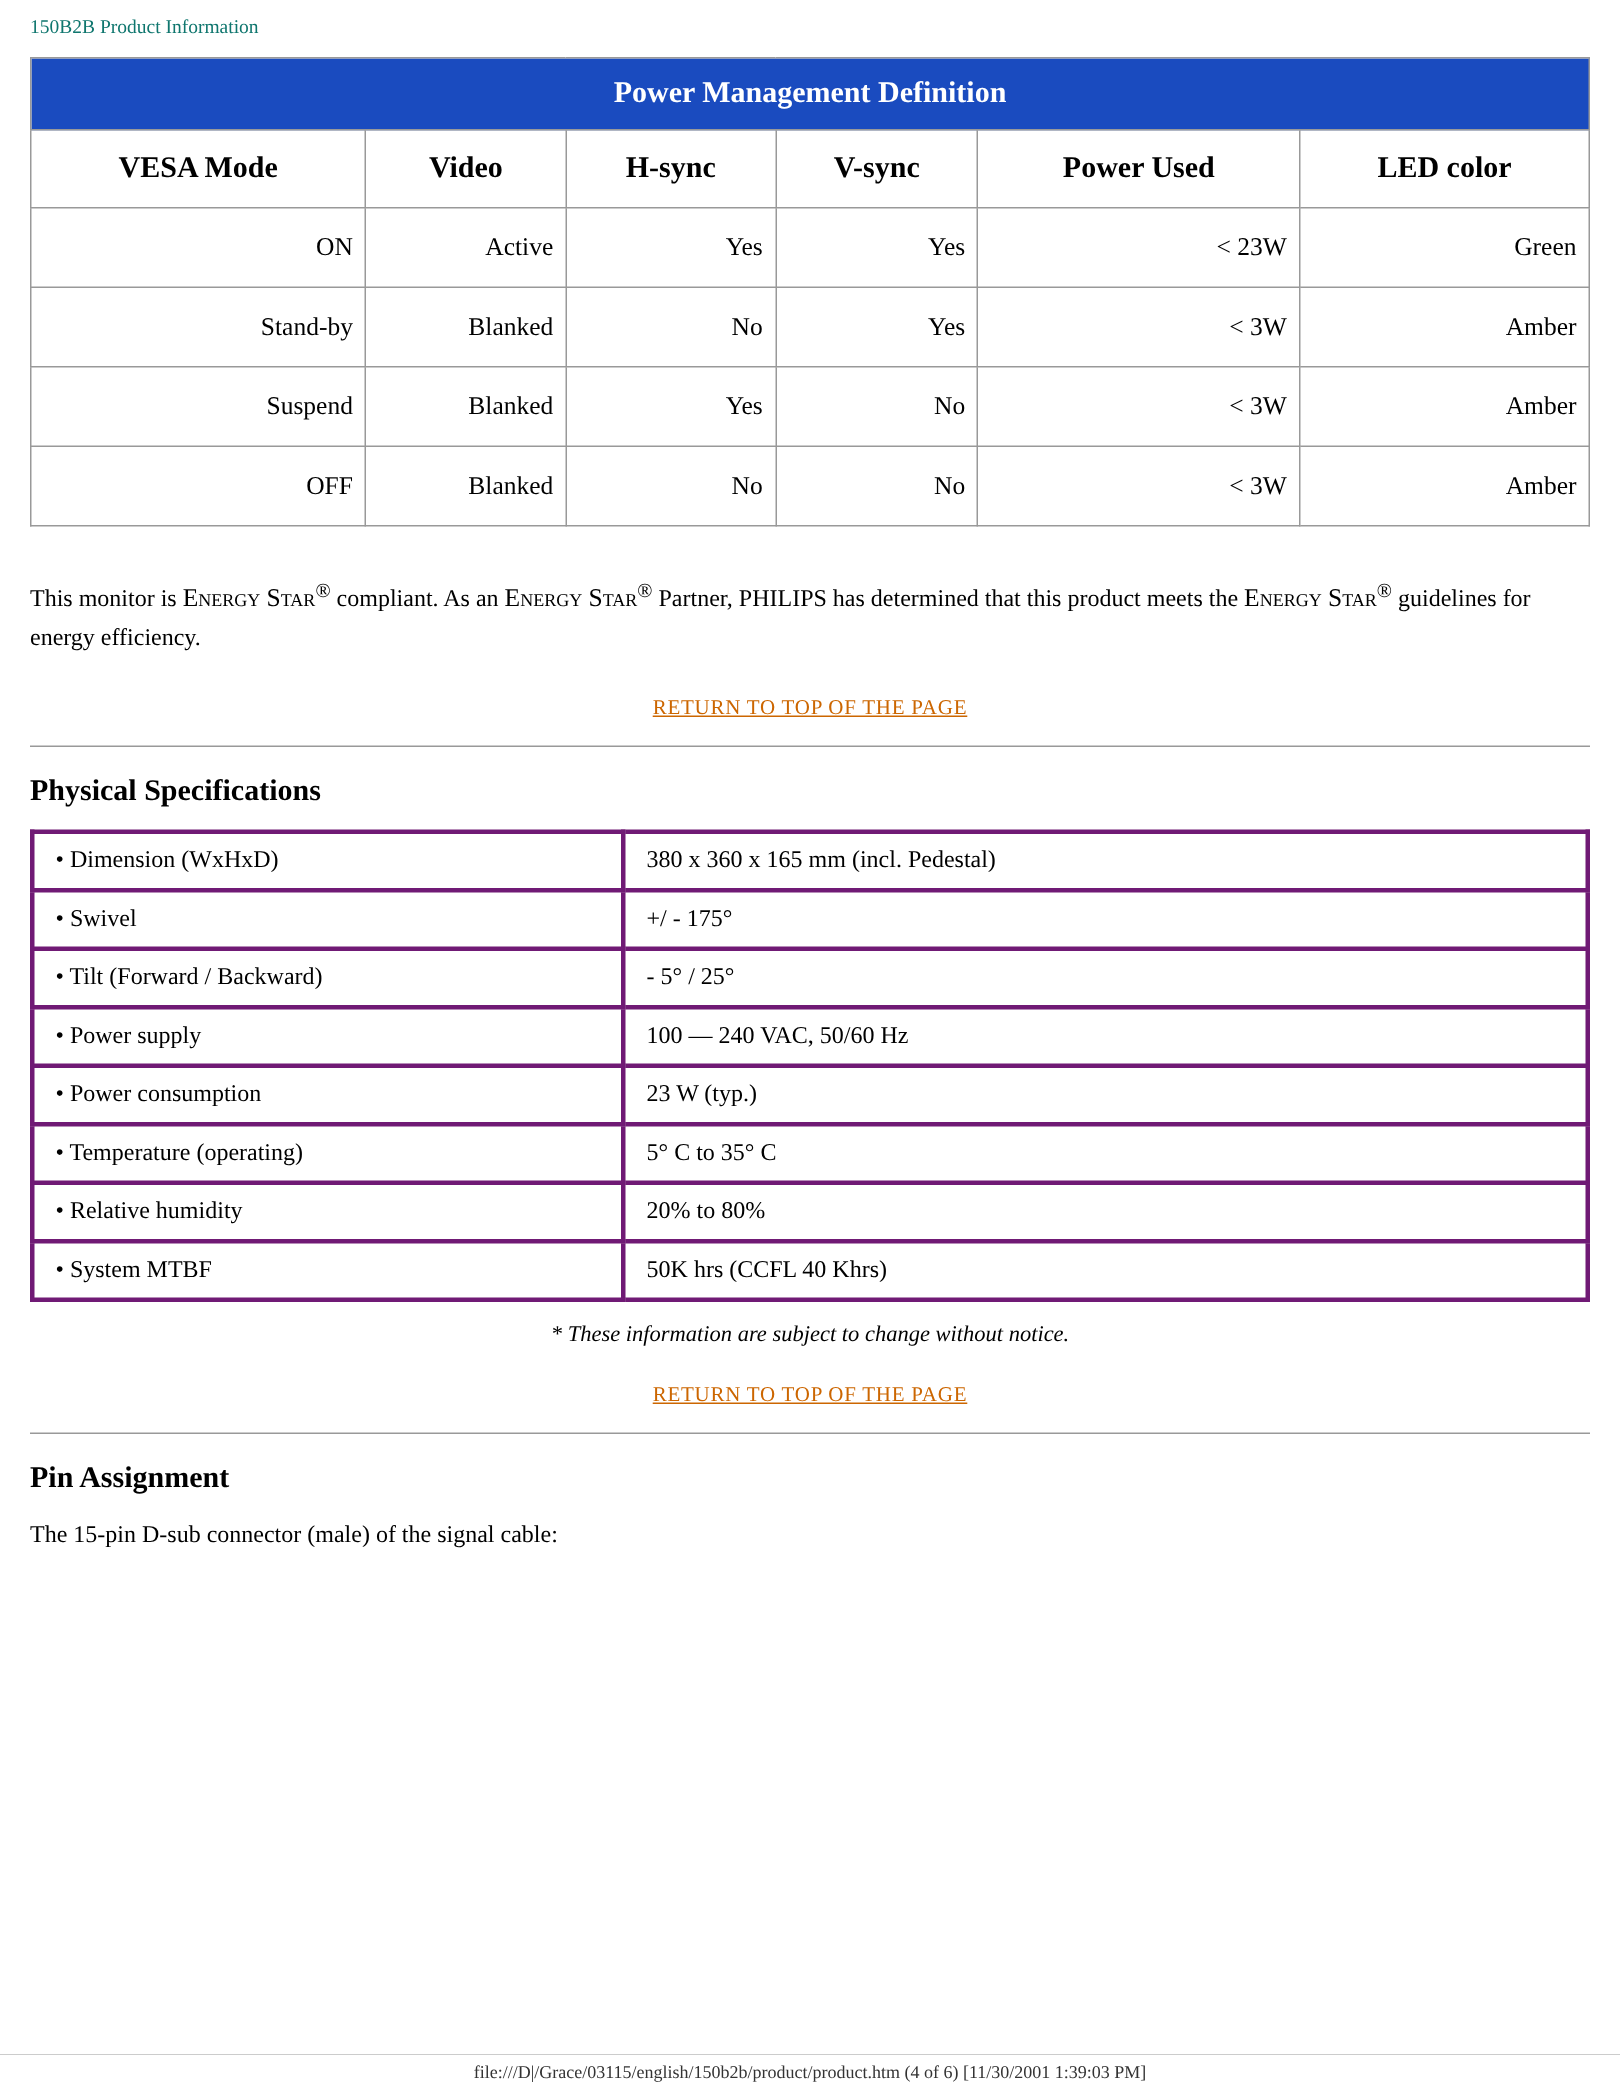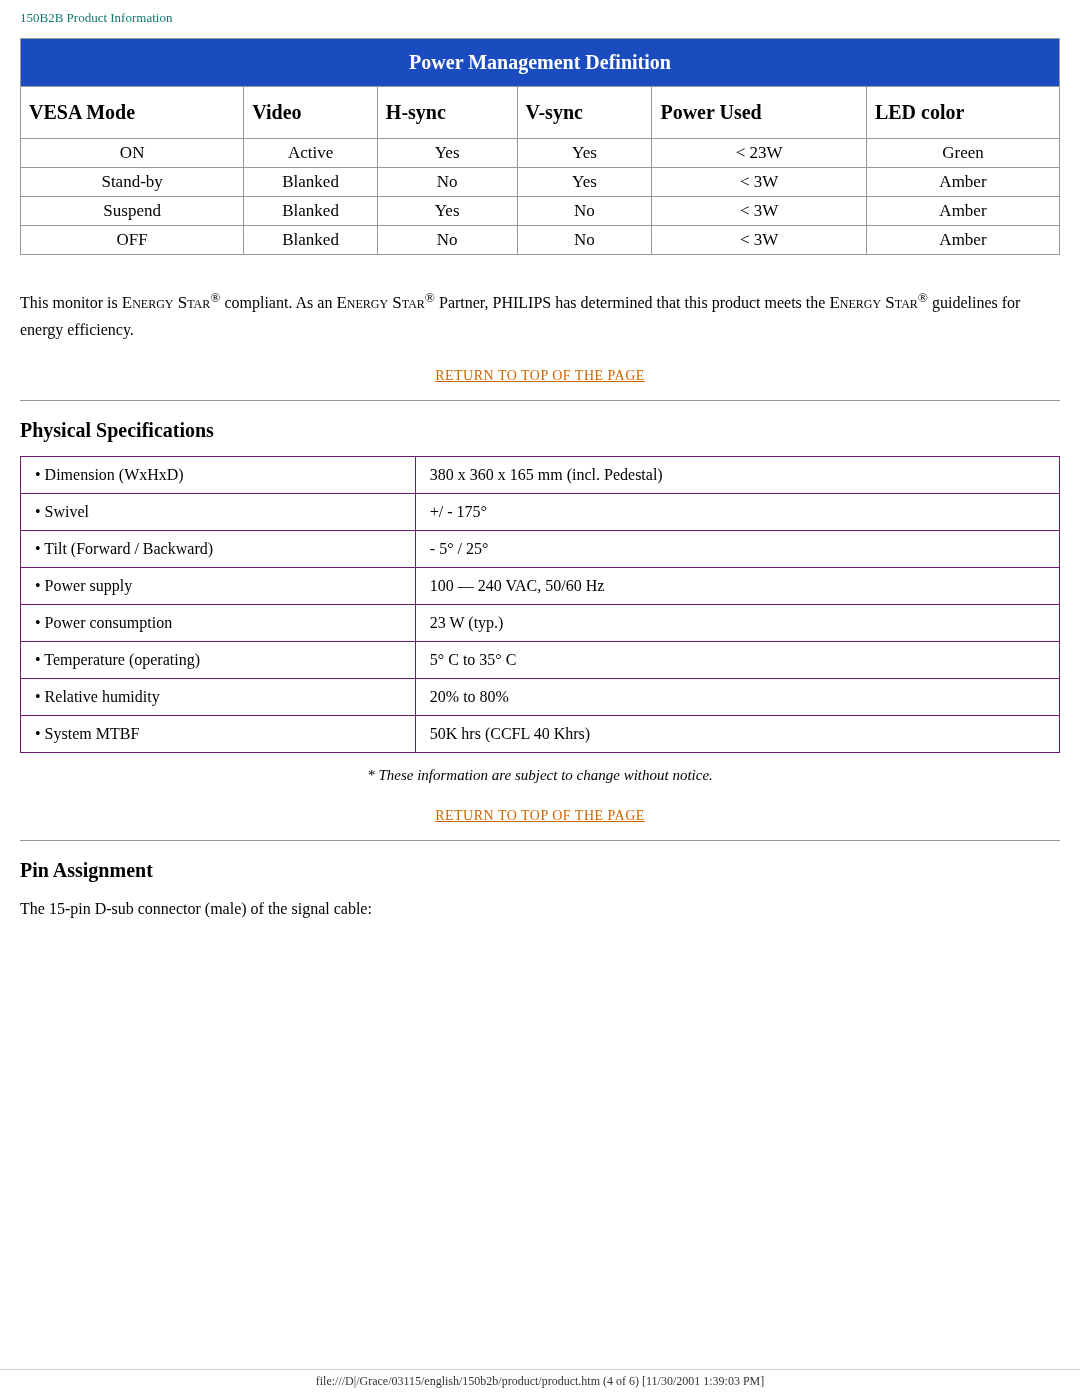--- a/index.html
+++ b/index.html
@@ -28,29 +28,29 @@
       background-color: #1a4bbf;
       color: #ffffff;
       text-align: center;
       font-size: 20px;
       font-weight: bold;
       padding: 12px;
     }
     .power-mgmt-table th {
       border: 1px solid #999;
       padding: 14px 8px;
-      text-align: left;
+      text-align: center;
       font-size: 20px;
       font-weight: bold;
       background: #fff;
     }
     .power-mgmt-table td {
       border: 1px solid #999;
-      padding: 4px 8px;
-      text-align: center;
+      padding: 16px 8px;
+      text-align: right;
       font-size: 17px;
     }
     
     .energy-text {
       margin: 18px 0 24px 0;
       font-size: 16px;
       line-height: 1.6;
     }
     .energy-text .smallcaps {
       font-variant: small-caps;
@@ -81,21 +81,21 @@
       margin-bottom: 14px;
     }
     
     .specs-table {
       width: 100%;
       border-collapse: collapse;
       border: 1px solid #999;
       margin-bottom: 14px;
     }
     .specs-table td {
-      border: 1px solid #701a75;
+      border: 3px solid #701a75;
       padding: 9px 14px;
       font-size: 16px;
       vertical-align: top;
     }
     .specs-table td:first-child {
       width: 38%;
     }
     .specs-table td:last-child {
       width: 62%;
     }

